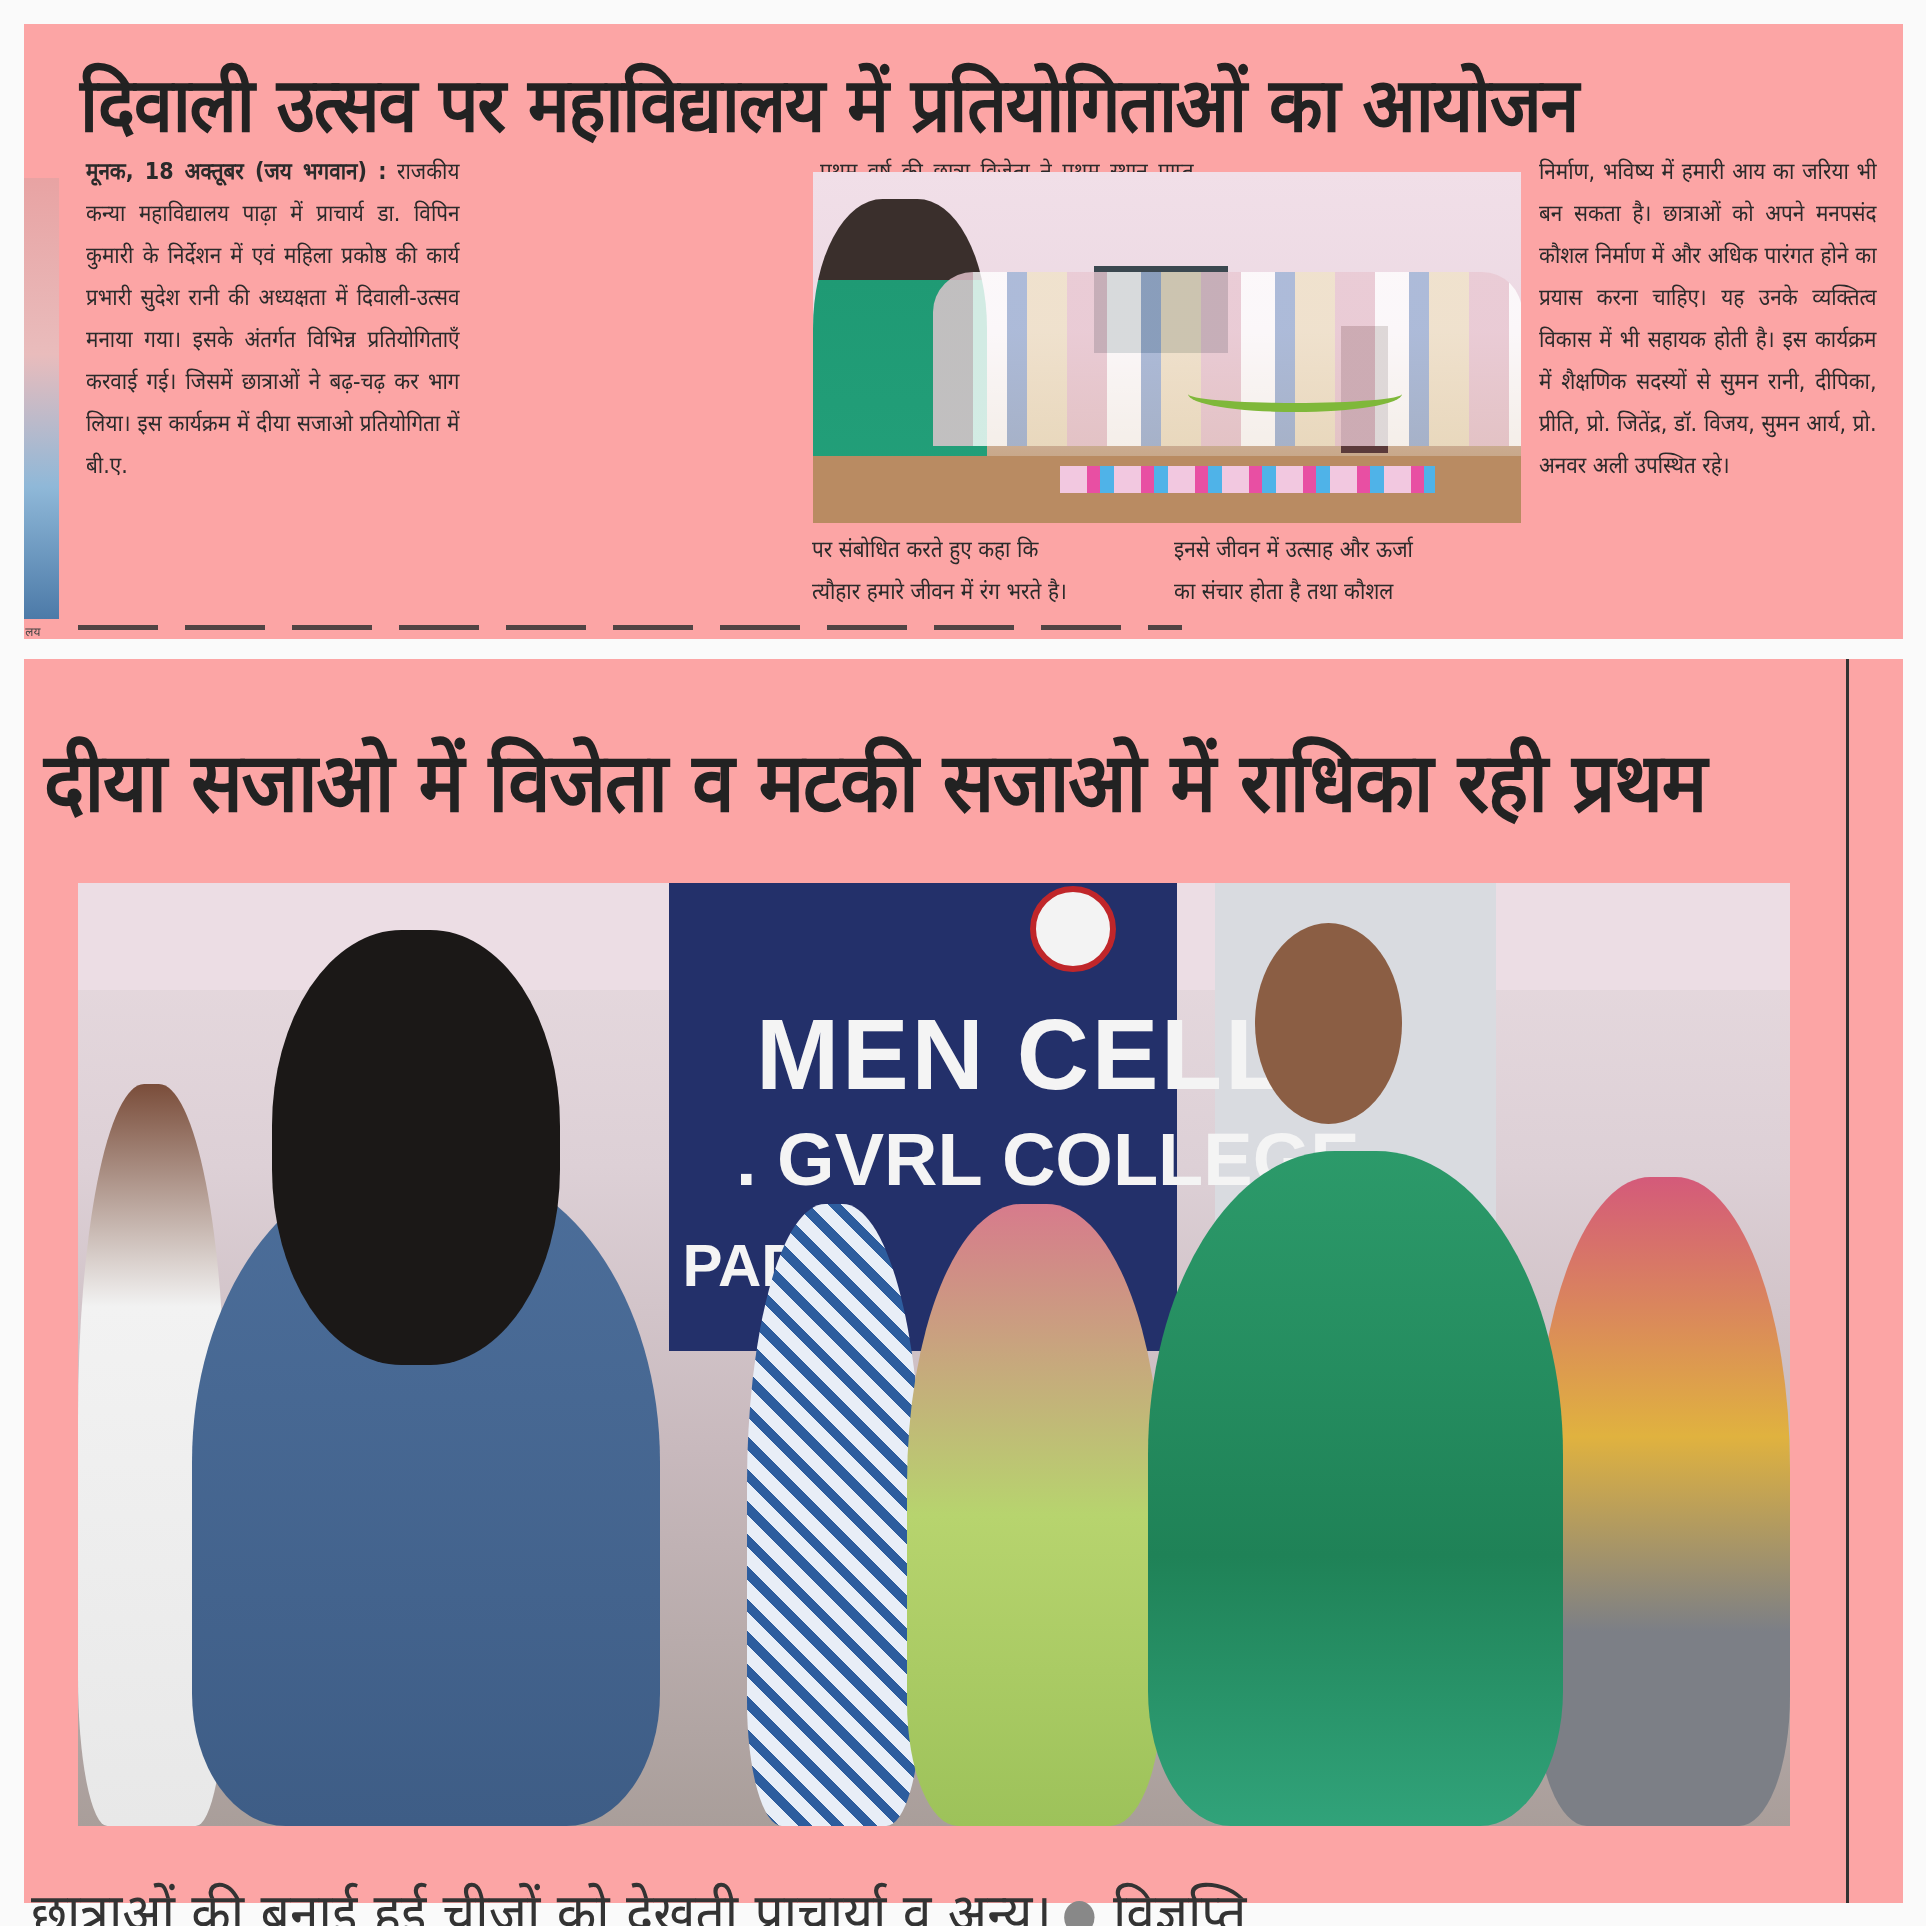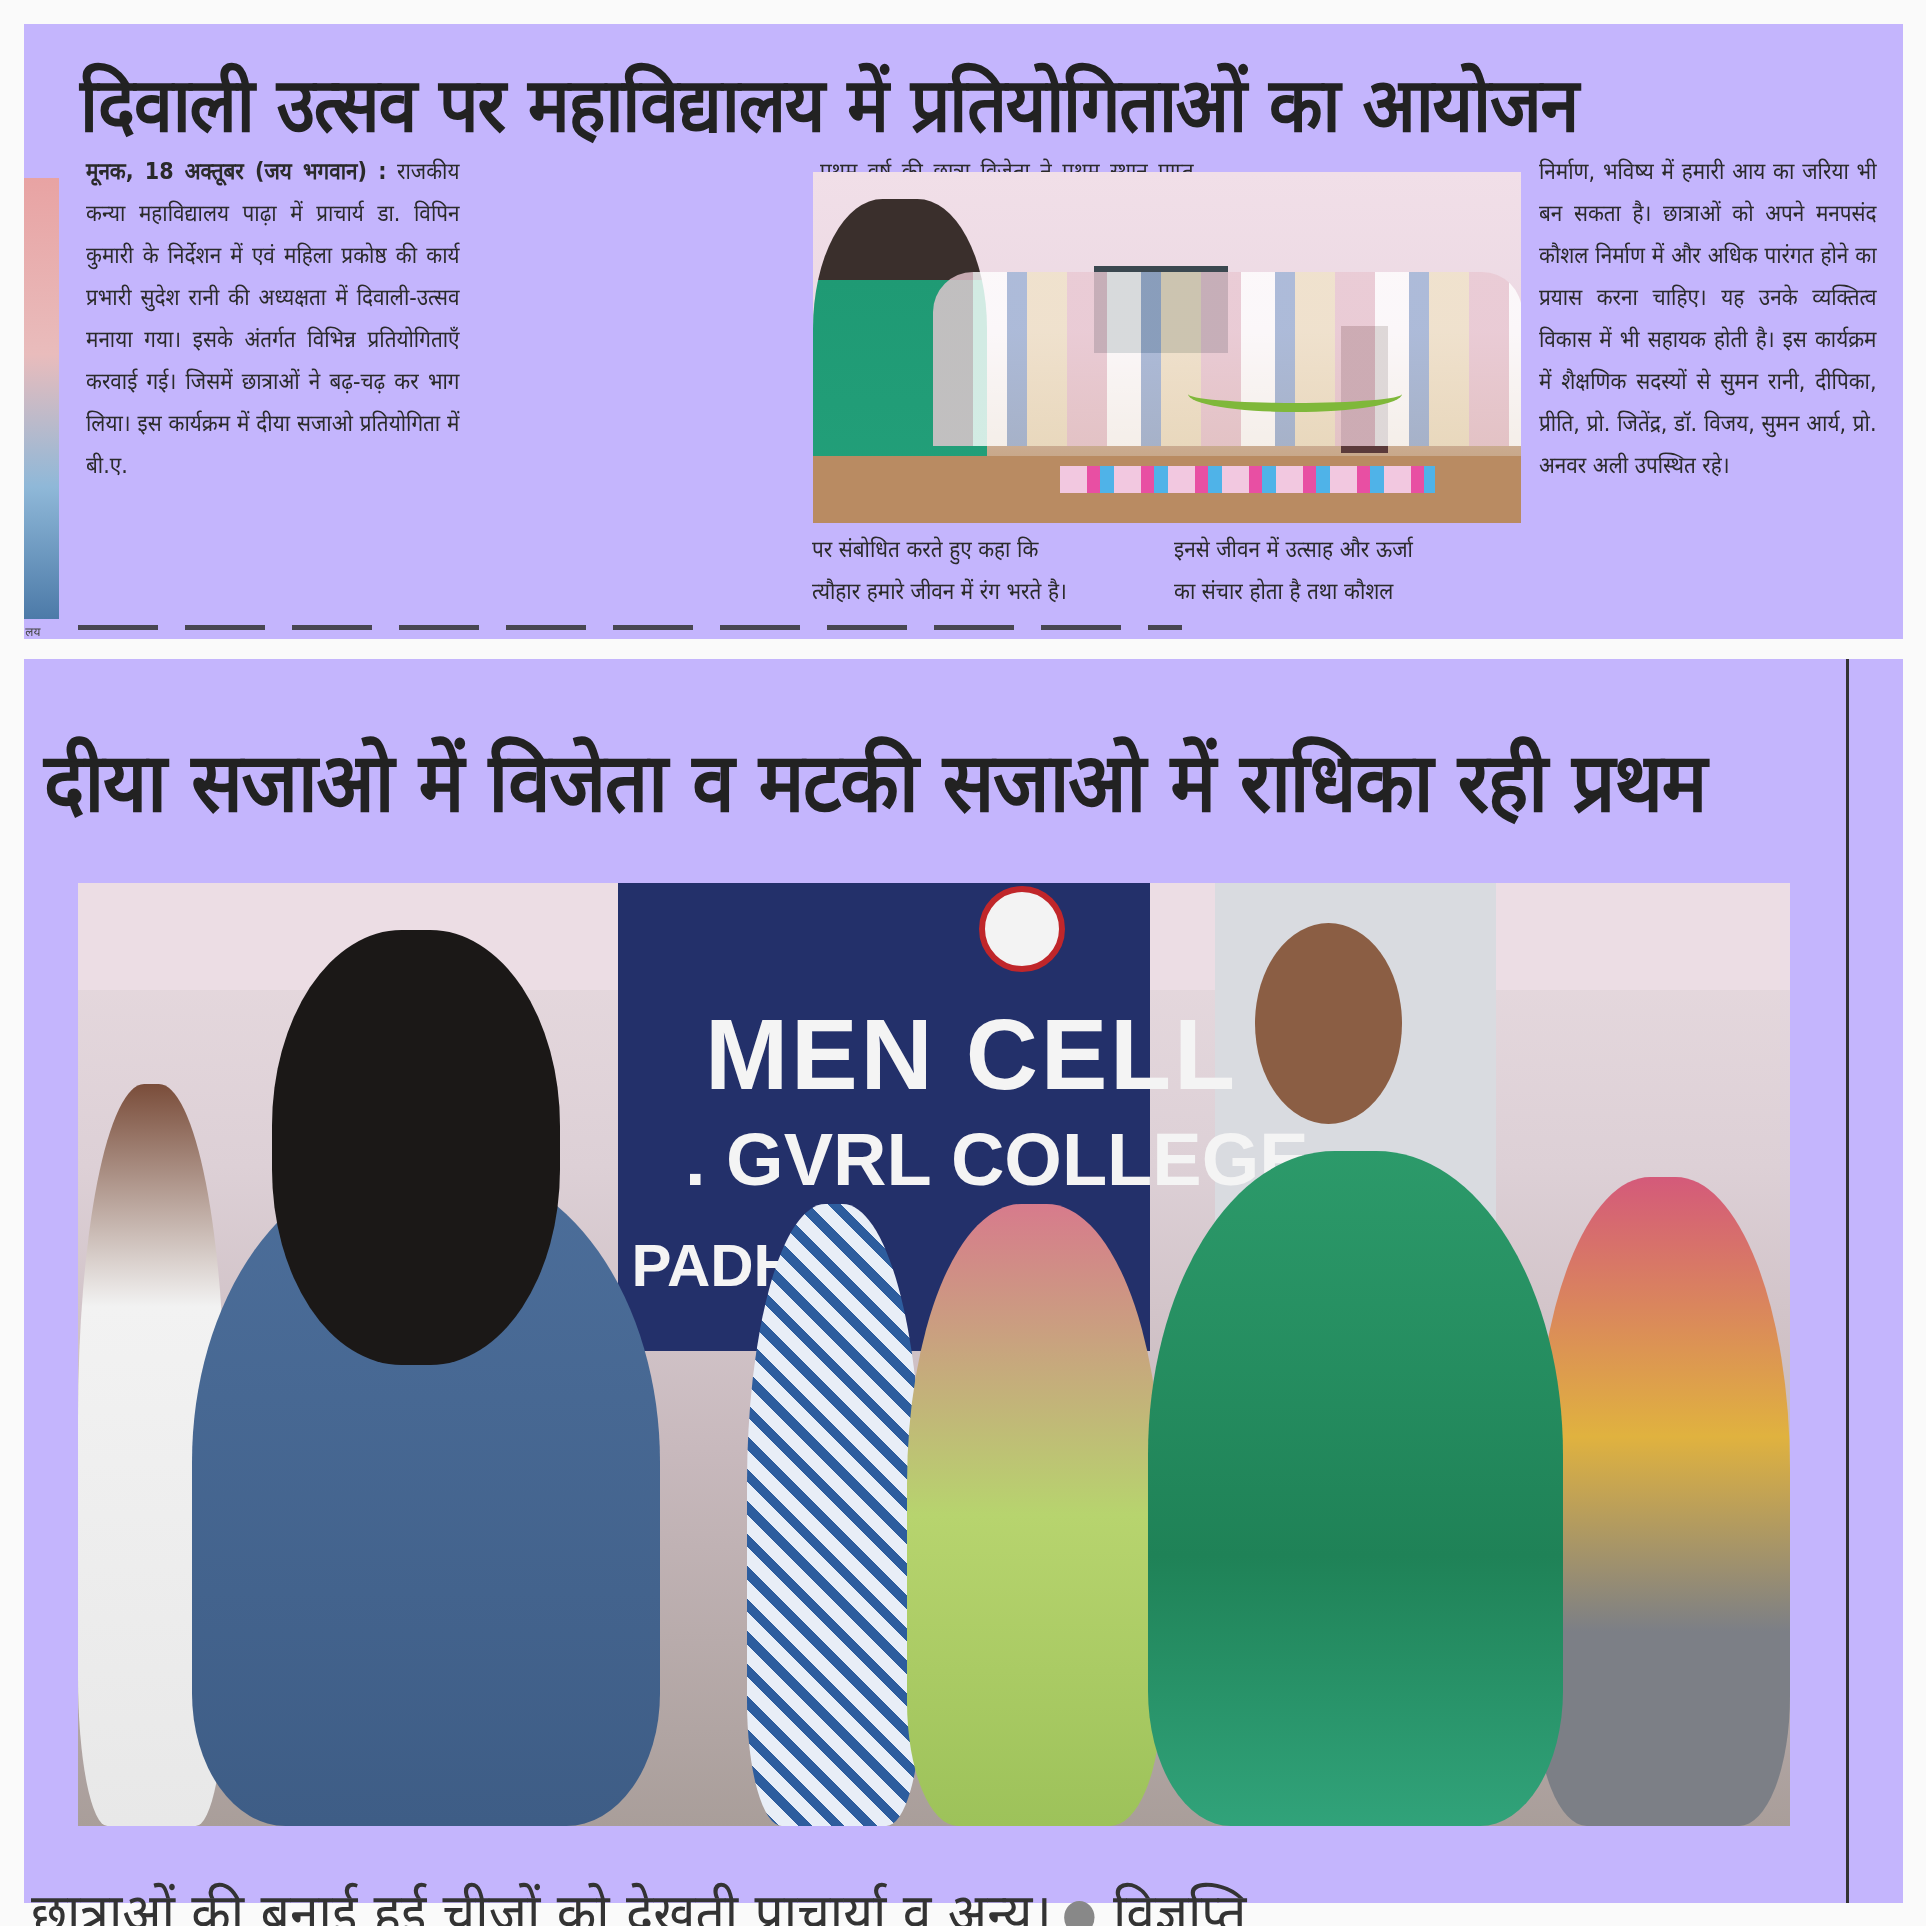--- a/index.html
+++ b/index.html
@@ -1,20 +1,20 @@
 <!DOCTYPE html>
 <html style="font-size:10.7px"><head>
 <meta charset="utf-8">
 <style>
   html, body { margin:0; padding:0; }
   body {
     width:1926px; height:1926px; background:#fafafa; position:relative; overflow:hidden;
     font-family:"DejaVu Sans", sans-serif; color:#1a1a1a;
   }
-  .clip { position:absolute; background:#c4b5fd; }
+  .clip { position:absolute; background:#fca5a5; }
   #clip-top { left:24px; top:24px; width:1879px; height:615px; }
   #clip-bottom { left:24px; top:659px; width:1879px; height:1244px; }
 
   .headline {
     position:absolute; font-family:"DejaVu Sans", sans-serif; font-weight:bold;
     color:#222; white-space:nowrap; letter-spacing:-1.3px;
   }
   #headline-top { left:56px; top:27px; font-size:75px; transform:scaleX(0.93); transform-origin:left top; }
   #headline-bottom { left:20px; top:64px; font-size:82px; transform:scaleX(0.93); transform-origin:left top; }
 
@@ -44,21 +44,21 @@
   }
   #strip-label { position:absolute; left:1.3px; top:599px; font-size:12px; color:#444; }
   #cut-line { position:absolute; left:54px; top:601px; width:1104px; height:5.4px;
     background:repeating-linear-gradient(90deg,#333 0 80px,transparent 80px 107px); opacity:.85; }
 
   #photo-bottom {
     position:absolute; left:54px; top:224px; width:1712px; height:943px; overflow:hidden;
     background:linear-gradient(180deg,#e8dbe0 0%,#ddd0d6 30%,#c8b9bd 60%,#a99e9a 100%);
   }
   #banner {
-    position:absolute; left:540px; top:0; width:508px; height:468px; background:#23306a;padding-left:24px;
+    position:absolute; left:591px; top:0; width:508px; height:468px; background:#23306a;
   }
   .banner-text { position:absolute; color:#f4f4f4; font-weight:bold; font-family:"Liberation Sans", sans-serif; white-space:nowrap; }
   #banner-l1 { left:87px; top:114px; font-size:100px; letter-spacing:2.7px; }
   #banner-l2 { left:67px; top:234px; font-size:74px; }
   #banner-l3 { left:13.4px; top:348px; font-size:60px; }
   #banner-logo { position:absolute; left:361px; top:3.3px; width:74px; height:74px; border-radius:50%; border:6.7px solid #c0262a; background:#f3f3f3; }
   .person { position:absolute; border-radius:45% 45% 20% 20%; }
   #p-saree { left:1070px; top:268px; width:415px; height:675px; background:linear-gradient(180deg,#2c9a6a,#1f8257 60%,#31a37a); }
   #p-saree-head { position:absolute; left:1177px; top:40px; width:147px; height:201px; border-radius:50%; background:#8b5e44; }
   #p-denim { left:114px; top:281px; width:468px; height:662px; background:linear-gradient(180deg,#4c6e9a,#3e5d86); }

